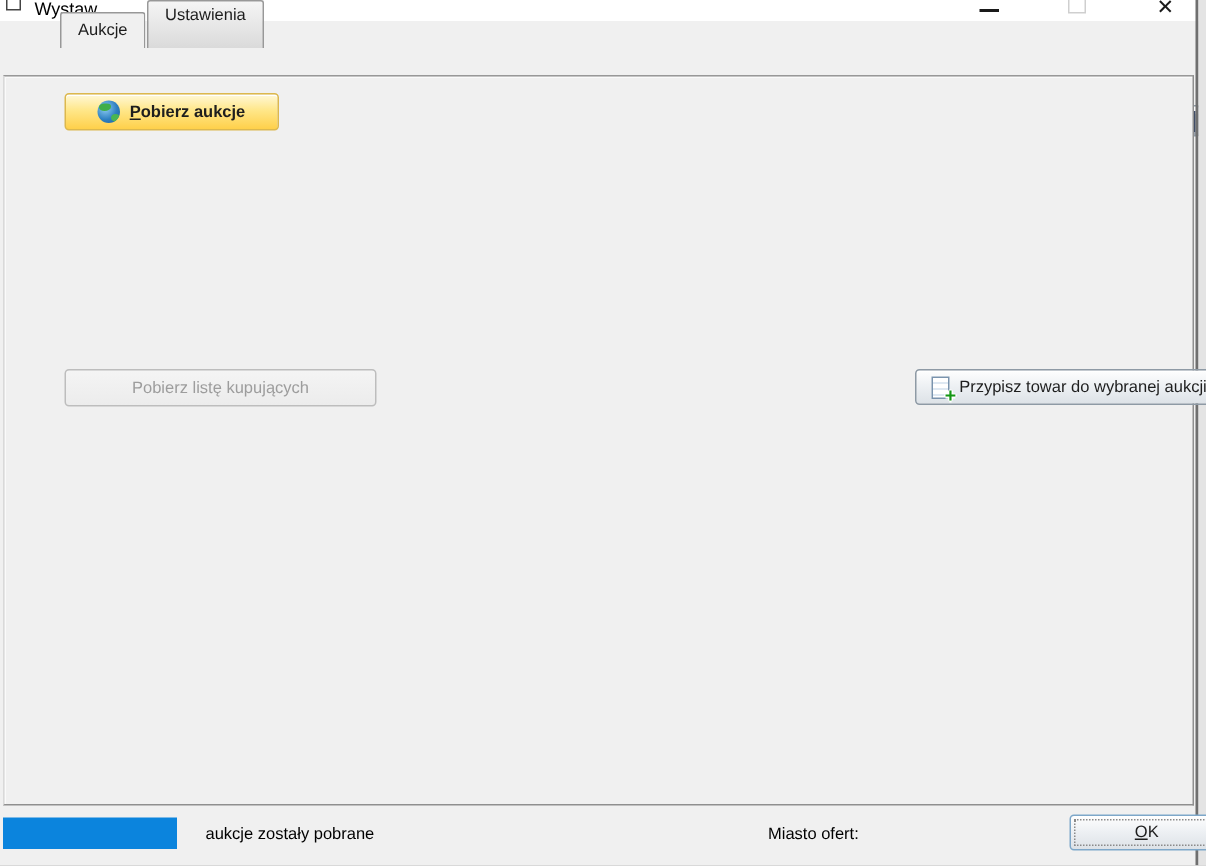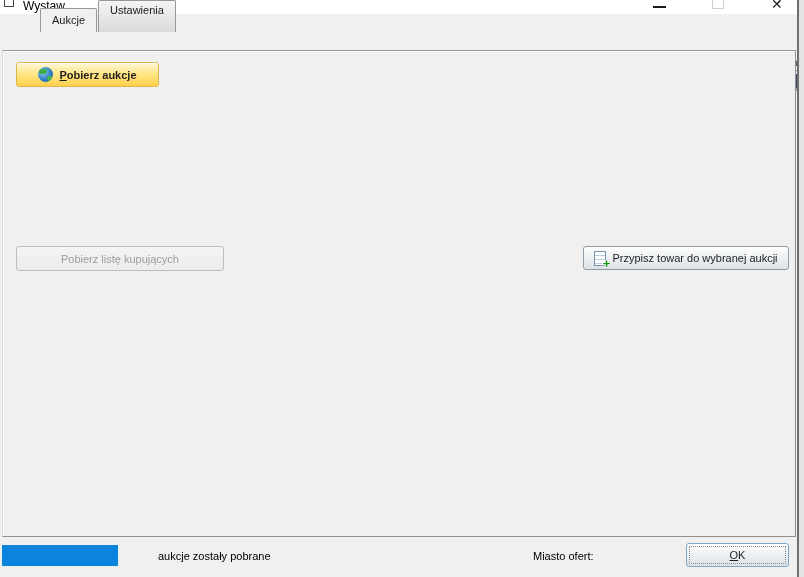--- a/index.html
+++ b/index.html
@@ -28,27 +28,27 @@
     border-radius:2px 2px 0 0; color:#1c1c1c; white-space:nowrap;
   }
   .tab.active { height:24px; line-height:22px; background:#f0f0f0; position:relative; z-index:4; }
   .page {
     position:absolute; left:2px; top:50px; width:794px; height:487px; background:#f0f0f0;
     border:1px solid; border-color:#989898 #8f8f8f #8f8f8f #d9d9d9;
     box-shadow:inset 1px 1px 0 #fafafa; z-index:1;
   }
 
   
-  .lbl { position:absolute; white-space:nowrap;margin-left:21px; }
+  .lbl { position:absolute; white-space:nowrap; }
   .bold-lbl { position:absolute; left:8px; width:787px; text-align:center; font-weight:bold; color:#3c3c3c; }
   .btn {
     position:absolute; display:flex; align-items:center; justify-content:center; gap:6px;
     border:1px solid #8e9aa5; border-radius:3px; color:#1e1e1e;
     background:linear-gradient(#fefefe,#eef1f4 45%,#dde2e7);
-    box-shadow:inset 0 1px 0 #fff; font-size:11px; cursor:default; z-index:2;
+    box-shadow:inset 0 1px 0 #fff; font-size:11px; cursor:default; z-index:2;margin-left:27px;
   }
   .btn.disabled { border-color:#bdbdbd; background:linear-gradient(#f4f4f4,#ececec); color:#9d9d9d; box-shadow:none; }
   .btn-yellow {
     border:1px solid #dcb84e; background:linear-gradient(#fff8d8,#ffe78a 45%,#ffd04a);
     font-weight:bold;
   }
   .btn-ok { border:1px solid #7da7c9; outline:1px dotted #8a8a8a; outline-offset:-4px; }
   .accel { display:block; }
   .accel::first-letter { text-decoration:underline; }
 

